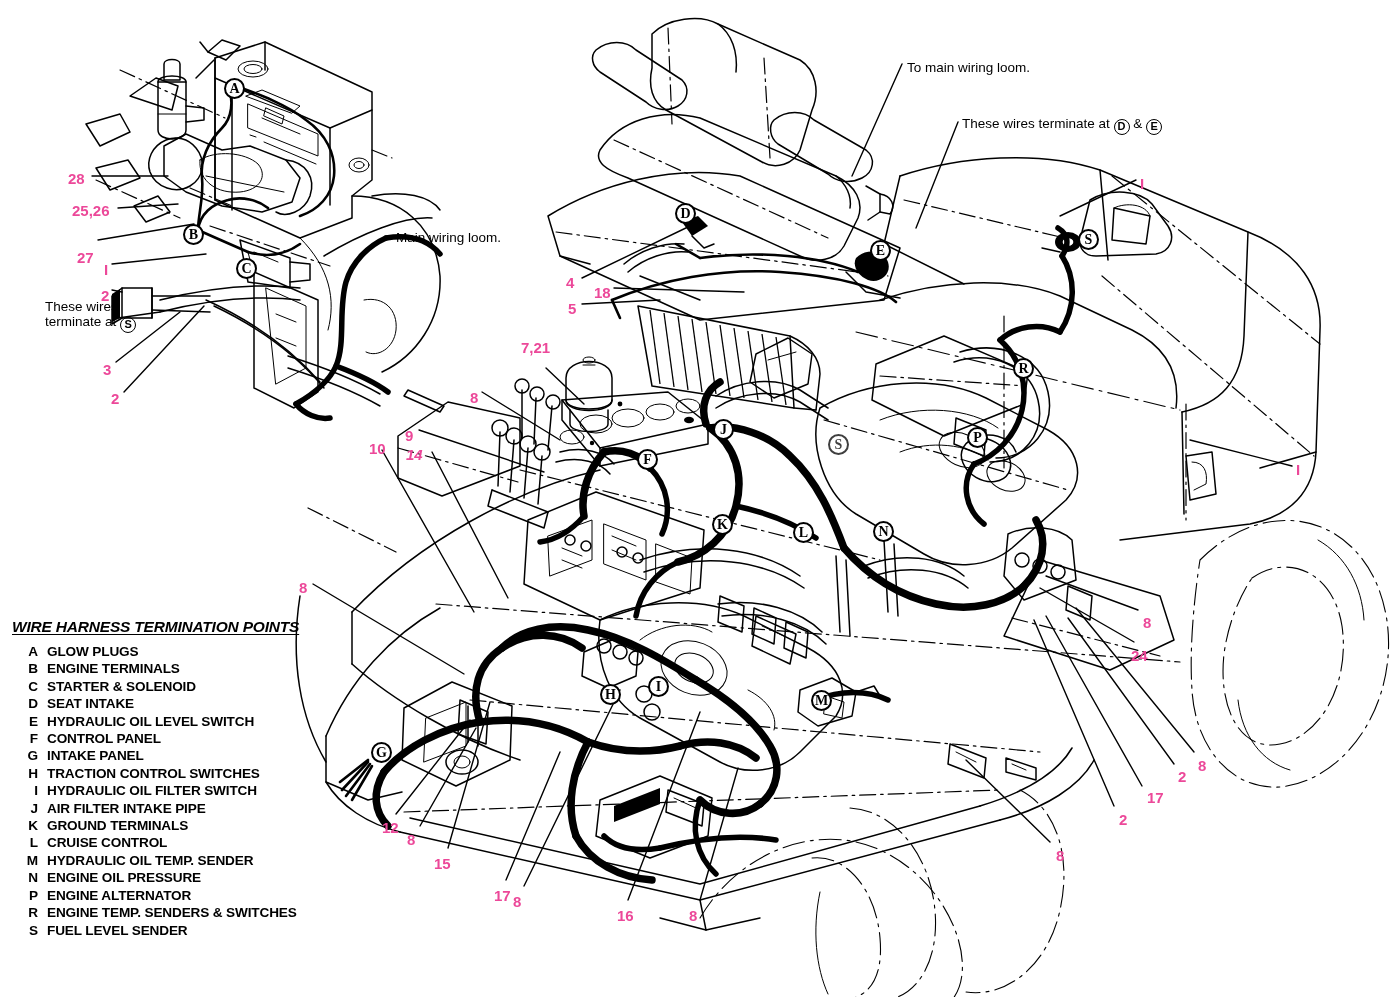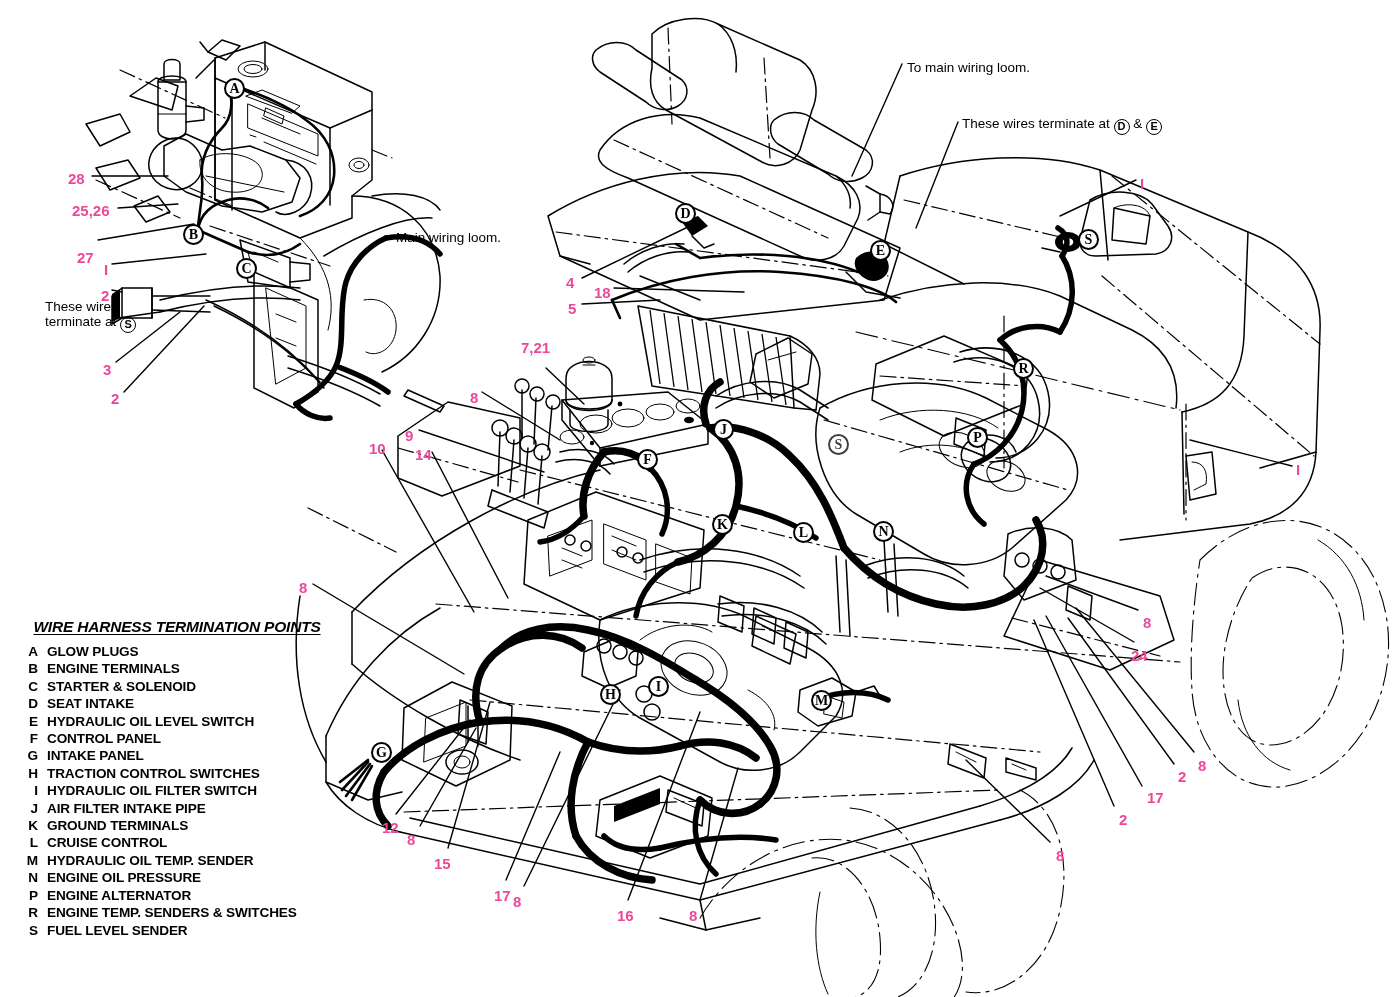--- a/index.html
+++ b/index.html
@@ -31,21 +31,20 @@
   #legend .legend-title {
     font-family: "Liberation Sans", sans-serif;
     font-weight: bold;
     font-style: italic;
     font-size: 15.5px;
     letter-spacing: -0.2px;
     color: #000;
     text-decoration: underline;
     text-underline-offset: 2px;
     white-space: nowrap;
-    text-align: center;
   }
   #legend ul {
     list-style: none;
     margin: 7px 0 0 0;
     padding: 0;
   }
   #legend li {
     display: flex;
     align-items: baseline;
     font-weight: bold;
@@ -658,21 +657,21 @@
   <div class="callout" style="left:101px; top:288px;">2</div>
   <div class="callout" style="left:103px; top:362px;">3</div>
   <div class="callout" style="left:111px; top:391px;">2</div>
   <div class="callout" style="left:566px; top:275px;">4</div>
   <div class="callout" style="left:594px; top:285px;">18</div>
   <div class="callout" style="left:568px; top:301px;">5</div>
   <div class="callout" style="left:521px; top:340px;">7,21</div>
   <div class="callout" style="left:470px; top:390px;">8</div>
   <div class="callout" style="left:405px; top:428px;">9</div>
   <div class="callout" style="left:369px; top:441px;">10</div>
-  <div class="callout" style="left:415px; top:447px;">14</div>
+  <div class="callout" style="left:406px; top:447px;font-style:italic;">14</div>
   <div class="callout" style="left:299px; top:580px;">8</div>
   <div class="callout" style="left:382px; top:820px;">12</div>
   <div class="callout" style="left:407px; top:832px;">8</div>
   <div class="callout" style="left:434px; top:856px;">15</div>
   <div class="callout" style="left:494px; top:888px;">17</div>
   <div class="callout" style="left:513px; top:894px;">8</div>
   <div class="callout" style="left:617px; top:908px;">16</div>
   <div class="callout" style="left:689px; top:908px;">8</div>
   <div class="callout" style="left:1143px;top:615px;">8</div>
   <div class="callout" style="left:1131px;top:648px;">24</div>

